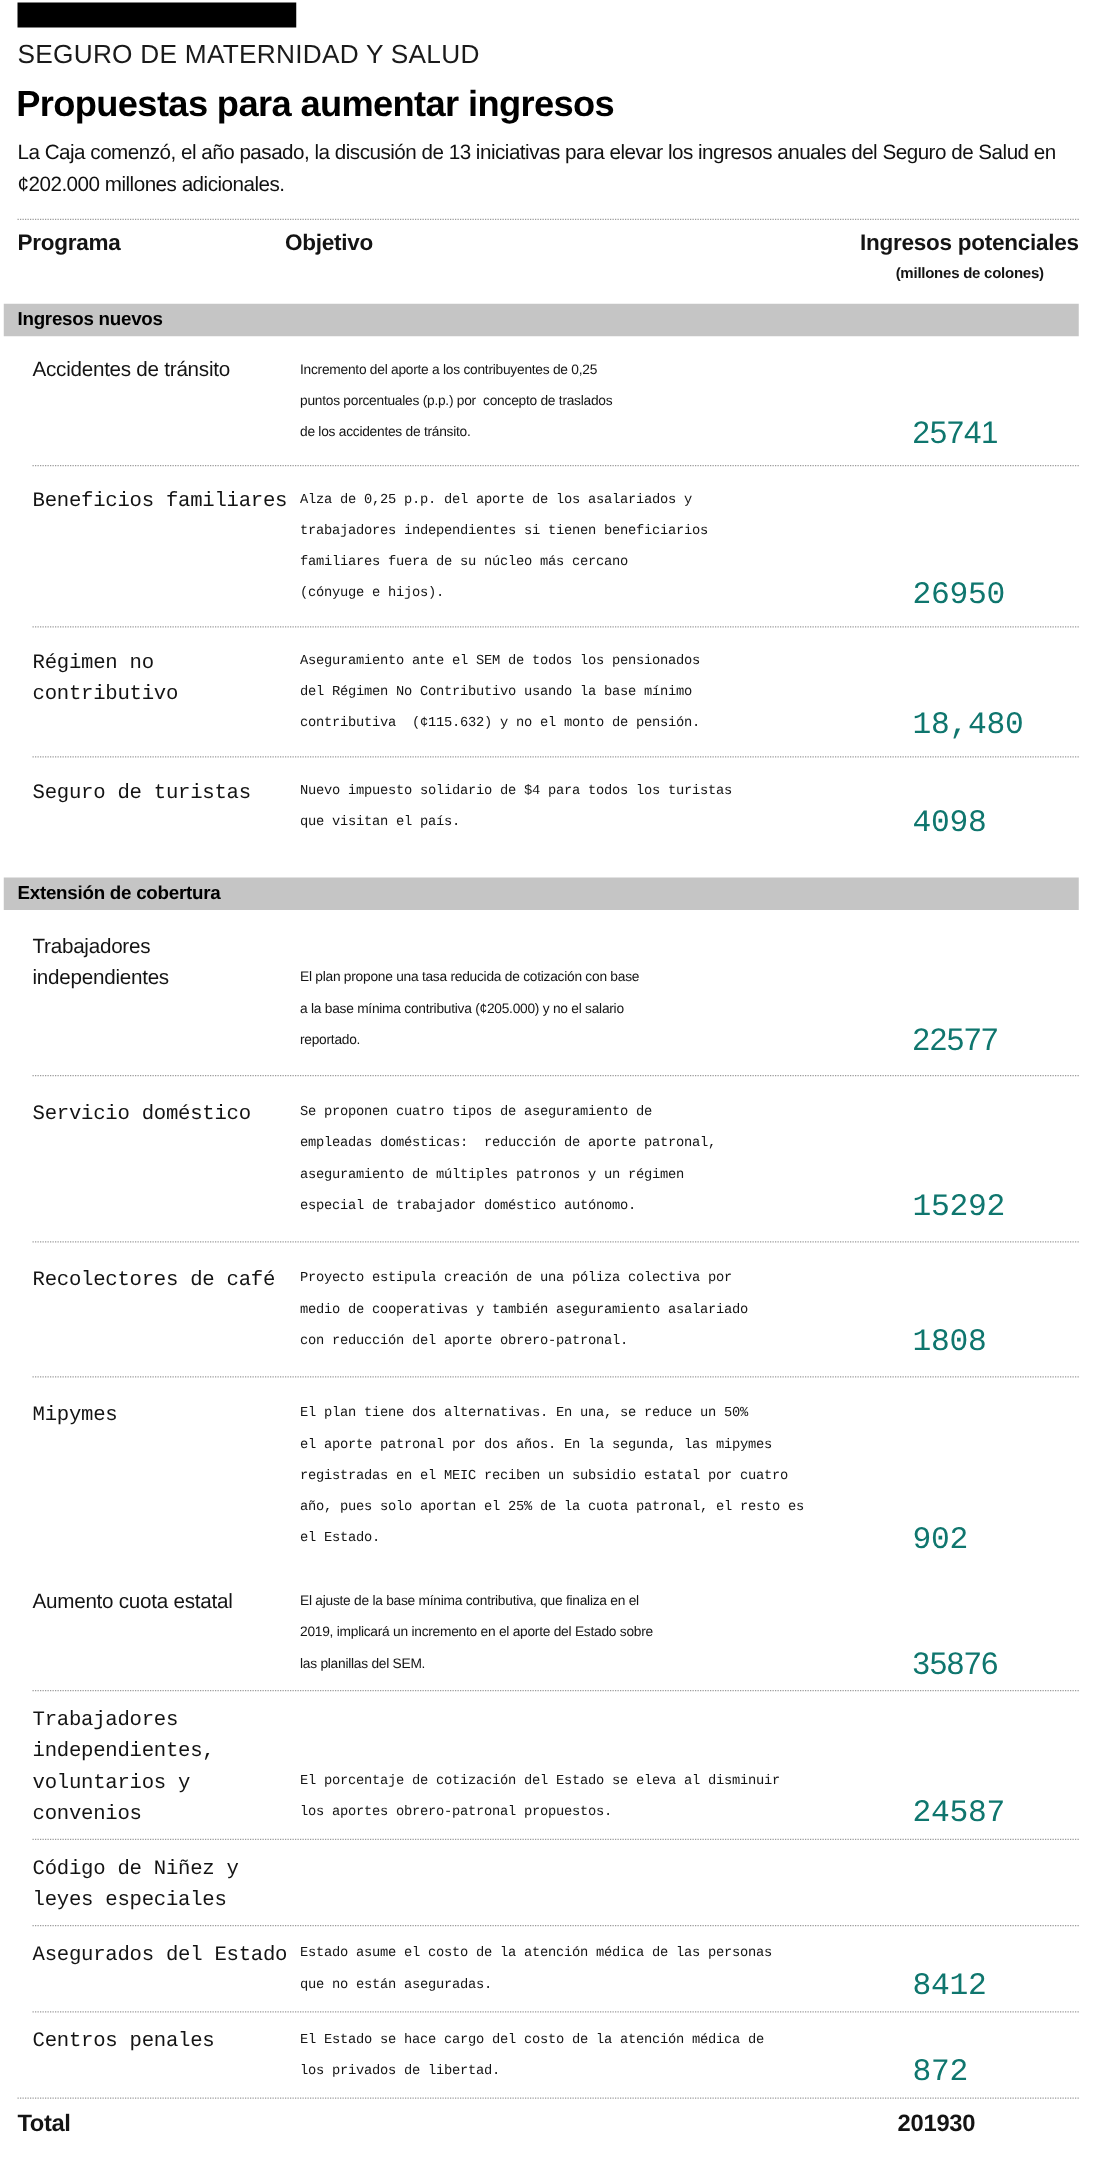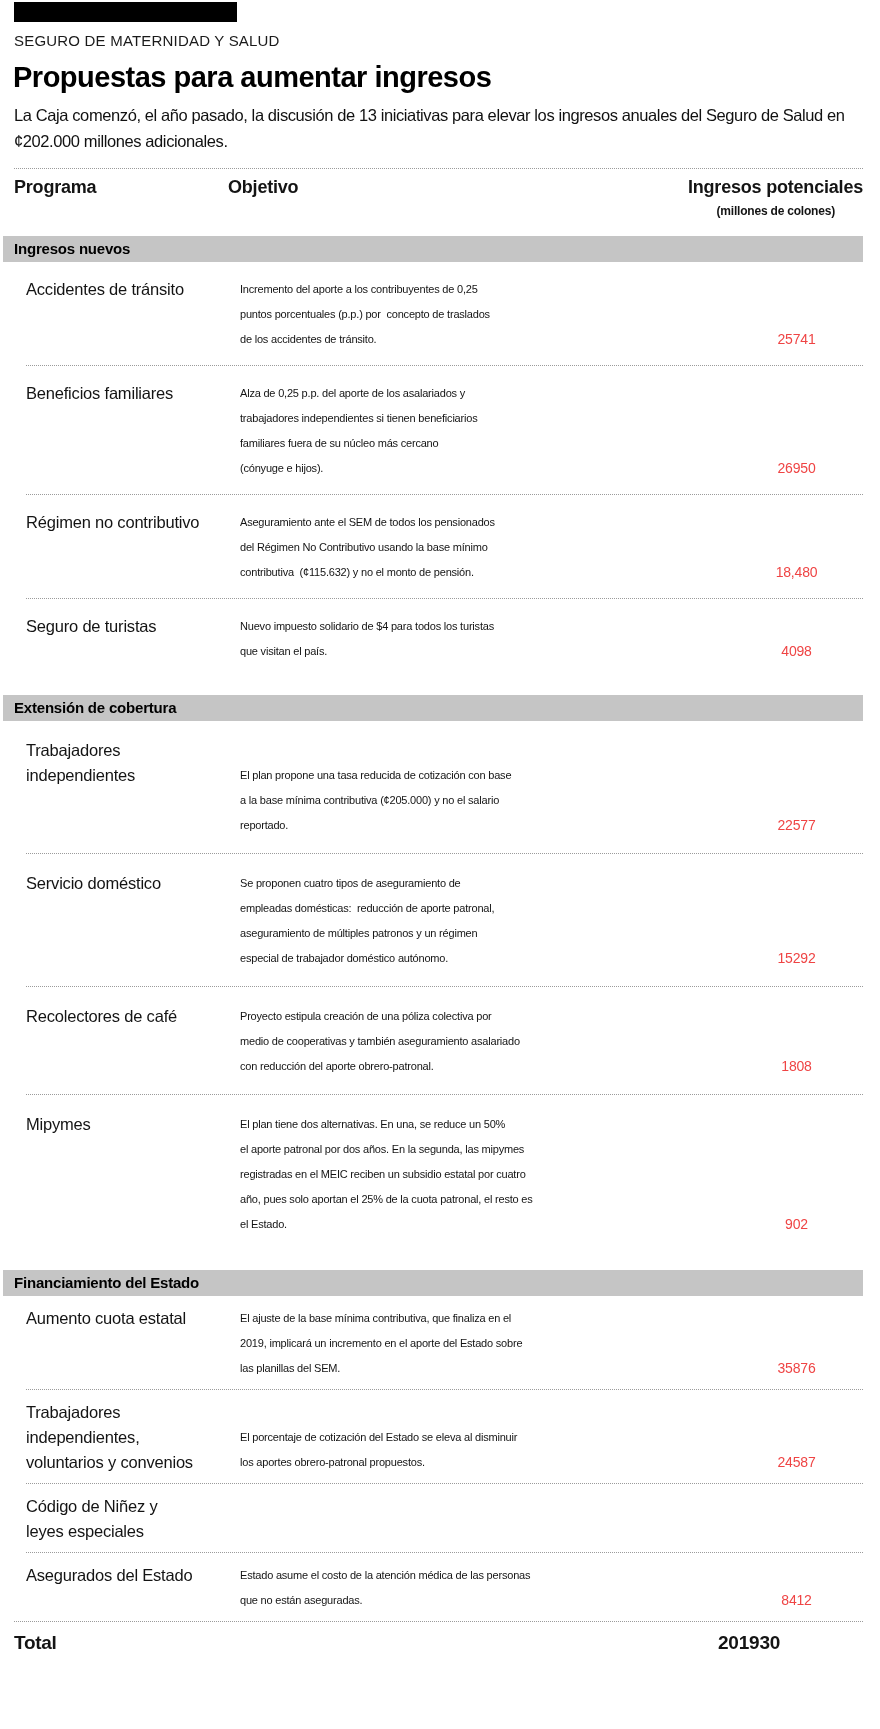--- a/index.html
+++ b/index.html
@@ -6,21 +6,21 @@
   .page{
     position:relative;
     width:880px;height:1729px;
     background:#ffffff;
     overflow:hidden;
     font-family:"Liberation Sans","DejaVu Sans",sans-serif;
     color:#141414;
     letter-spacing:-0.2px;
   }
   .black-bar{width:223px;height:20px;background:#000;margin:2px 0 0 14px;}
-  .kicker{margin:10px 17px 12px 14px;font-size:15px;letter-spacing:0.2px;color:#1a1a1a;}
+  .kicker{margin:10px 17px 12px 14px;font-size:21px;letter-spacing:0.2px;color:#1a1a1a;}
   .title{margin:12px 17px 0 13px;font-size:29px;font-weight:bold;letter-spacing:-0.5px;color:#000;}
   .intro{margin:8px 8px 0 14px;font-size:16.5px;line-height:26px;letter-spacing:-0.4px;white-space:pre-line;color:#111;}
   .rule-dotted{border-top:1px dotted #9b9b9b;height:0;}
   .rule-top{margin:14px 17px 0 14px;}
   .thead{display:flex;margin:8px 17px 0 14px;font-weight:bold;}
   .th-program{width:214px;font-size:18px;}
   .th-objective{flex:1;font-size:18px;}
   .th-income{text-align:right;font-size:18px;}
   .th-sub{font-size:12px;font-weight:bold;margin-top:6px;padding-right:28px;letter-spacing:-0.2px;}
   .section-bar{
@@ -28,26 +28,26 @@
     background:#c5c5c5;
     margin:18px 17px 0 3px;
     padding-left:11px;
     font-size:15px;font-weight:bold;color:#000;
   }
   .section-rows{margin:0 17px 0 14px;}
   .row{display:flex;margin-left:12px;}
   .sec1 .row{padding:15px 0 13px;}
   .sec2 .row{padding:17px 0 15px;}
   .sec3 .row{padding:10px 0 8px;}
-  .row + .row{border-top:1px dotted #9b9b9b;}
+  .row + .row{border-top:1px dotted #9b9b9b;font-family:Liberation Mono, monospace;}
   .cell-program{width:214px;font-size:16.5px;line-height:25px;white-space:pre-line;}
   .row-right{flex:1;display:flex;align-items:flex-end;}
   .cell-objective{width:490px;font-size:11px;line-height:25px;white-space:pre-wrap;}
   .cell-objective.offset{padding-top:25px;}
-  .cell-value{flex:1;font-size:14px;line-height:25px;text-align:center;color:#ef4444;}
+  .cell-value{flex:1;font-size:25px;line-height:25px;text-align:left;color:#0f766e;}
   .total-row{
     display:flex;align-items:center;
     margin:0 17px 0 14px;
     border-top:1px dotted #9b9b9b;
     padding:10px 0 9px;
   }
   .total-label{width:704px;font-size:19px;font-weight:bold;letter-spacing:-0.3px;}
   .total-value{flex:1;font-size:19px;font-weight:bold;}
 </style>
 </head>
@@ -150,21 +150,20 @@
         <div class="cell-objective">El plan tiene dos alternativas. En una, se reduce un 50%
 el aporte patronal por dos años. En la segunda, las mipymes
 registradas en el MEIC reciben un subsidio estatal por cuatro
 año, pues solo aportan el 25% de la cuota patronal, el resto es
 el Estado.</div>
         <div class="cell-value">902</div>
       </div>
     </div>
   </div>
 
-  <div class="section-bar">Financiamiento del Estado</div>
   <div class="section-rows sec3">
     <div class="row">
       <div class="cell-program">Aumento cuota estatal</div>
       <div class="row-right">
         <div class="cell-objective">El ajuste de la base mínima contributiva, que finaliza en el
 2019, implicará un incremento en el aporte del Estado sobre
 las planillas del SEM.</div>
         <div class="cell-value">35876</div>
       </div>
     </div>
@@ -183,20 +182,28 @@
 leyes especiales</div>
     </div>
     <div class="row">
       <div class="cell-program">Asegurados del Estado</div>
       <div class="row-right">
         <div class="cell-objective">Estado asume el costo de la atención médica de las personas
 que no están aseguradas.</div>
         <div class="cell-value">8412</div>
       </div>
     </div>
+    <div class="row">
+      <div class="cell-program">Centros penales</div>
+      <div class="row-right">
+        <div class="cell-objective">El Estado se hace cargo del costo de la atención médica de
+los privados de libertad.</div>
+        <div class="cell-value">872</div>
+      </div>
+    </div>
   </div>
 
   <div class="total-row">
     <div class="total-label">Total</div>
     <div class="total-value">201930</div>
   </div>
 
 </div>
 
 </body></html>

